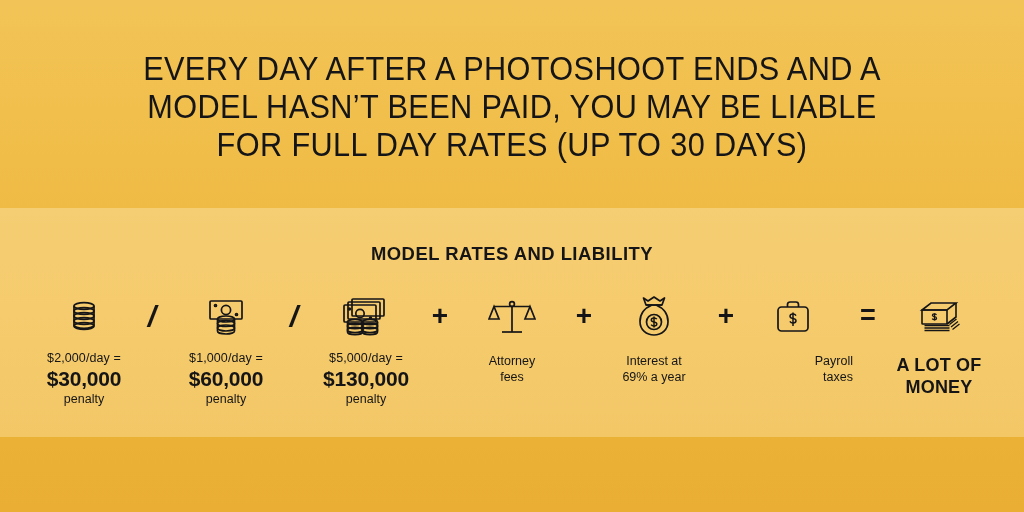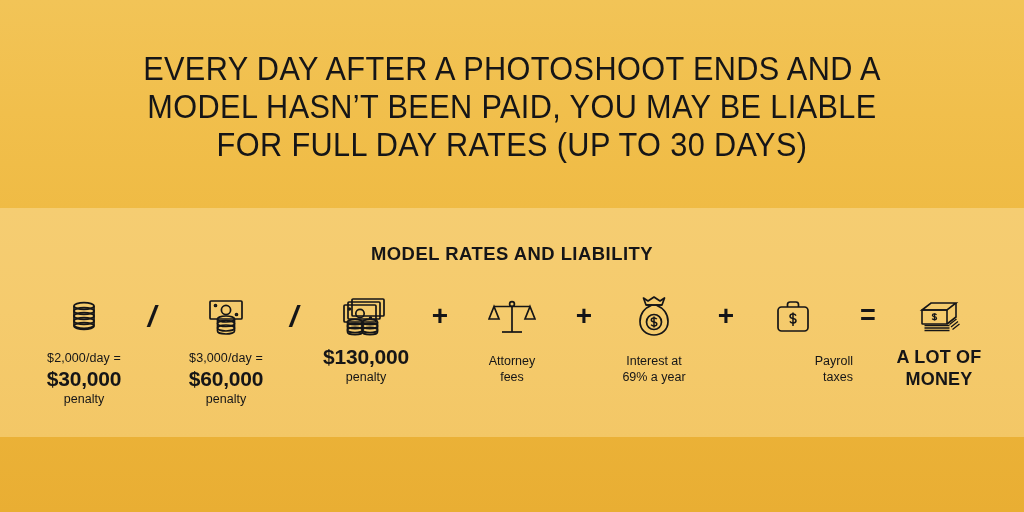--- a/index.html
+++ b/index.html
@@ -78,21 +78,21 @@
   .plain{
     font-size:12.5px;
     line-height:16px;
     margin-top:9px;
     white-space:pre-line;
   }
   .final{
     font-size:18px;
     font-weight:bold;
     line-height:22px;
-    margin-top:2px;
+    margin-top:10px;
     letter-spacing:0.2px;
     white-space:pre-line;
   }
   
   .op{
     position:absolute;
     top:10px;
     color:#151517;
     font-weight:bold;
     text-align:center;
@@ -142,21 +142,21 @@
           <rect x="6" y="3" width="32" height="18" rx="1"></rect>
           <circle cx="22" cy="12" r="4.6"></circle>
           <circle cx="11.5" cy="7.5" r="1"></circle>
           <circle cx="32.5" cy="16.5" r="1"></circle>
           <ellipse cx="22" cy="21" rx="8.5" ry="3"></ellipse>
           <path d="M13.5 21v12c0 1.7 3.8 3 8.5 3s8.5-1.3 8.5-3V21"></path>
           <ellipse cx="22" cy="25.5" rx="8.5" ry="3"></ellipse>
           <ellipse cx="22" cy="30" rx="8.5" ry="3"></ellipse>
         </svg>
       </div>
-      <div class="lab-top">$3,000/day =</div>
+      <div class="lab-top">$1,000/day =</div>
       <div class="lab-big">$60,000</div>
       <div class="lab-sub">penalty</div>
     </div>
 
     <div class="op op-slash" style="left:282px;width:24px;">/</div>
 
     <div class="col" style="left:296px;width:140px;">
       <div class="icon-wrap">
         <svg width="56" height="42" viewBox="0 0 56 42" fill="none" stroke="#151517" stroke-width="1.7">
           <rect x="14" y="2" width="32" height="17" rx="1"></rect>
@@ -168,20 +168,21 @@
           <ellipse cx="17" cy="25" rx="7.5" ry="2.7"></ellipse>
           <path d="M9.5 25v10c0 1.5 3.4 2.7 7.5 2.7s7.5-1.2 7.5-2.7V25"></path>
           <ellipse cx="17" cy="29" rx="7.5" ry="2.7"></ellipse>
           <ellipse cx="17" cy="33" rx="7.5" ry="2.7"></ellipse>
           <ellipse cx="32" cy="25" rx="7.5" ry="2.7"></ellipse>
           <path d="M24.5 25v10c0 1.5 3.4 2.7 7.5 2.7s7.5-1.2 7.5-2.7V25"></path>
           <ellipse cx="32" cy="29" rx="7.5" ry="2.7"></ellipse>
           <ellipse cx="32" cy="33" rx="7.5" ry="2.7"></ellipse>
         </svg>
       </div>
+      <div class="lab-top">$5,000/day =</div>
       <div class="lab-big">$130,000</div>
       <div class="lab-sub">penalty</div>
     </div>
 
     <div class="op op-plus" style="left:426px;width:28px;">+</div>
 
     <div class="col" style="left:452px;width:120px;">
       <div class="icon-wrap">
         <svg width="48" height="40" viewBox="0 0 48 40" fill="none" stroke="#151517" stroke-width="1.7">
           <circle cx="24" cy="6" r="2.4"></circle>

